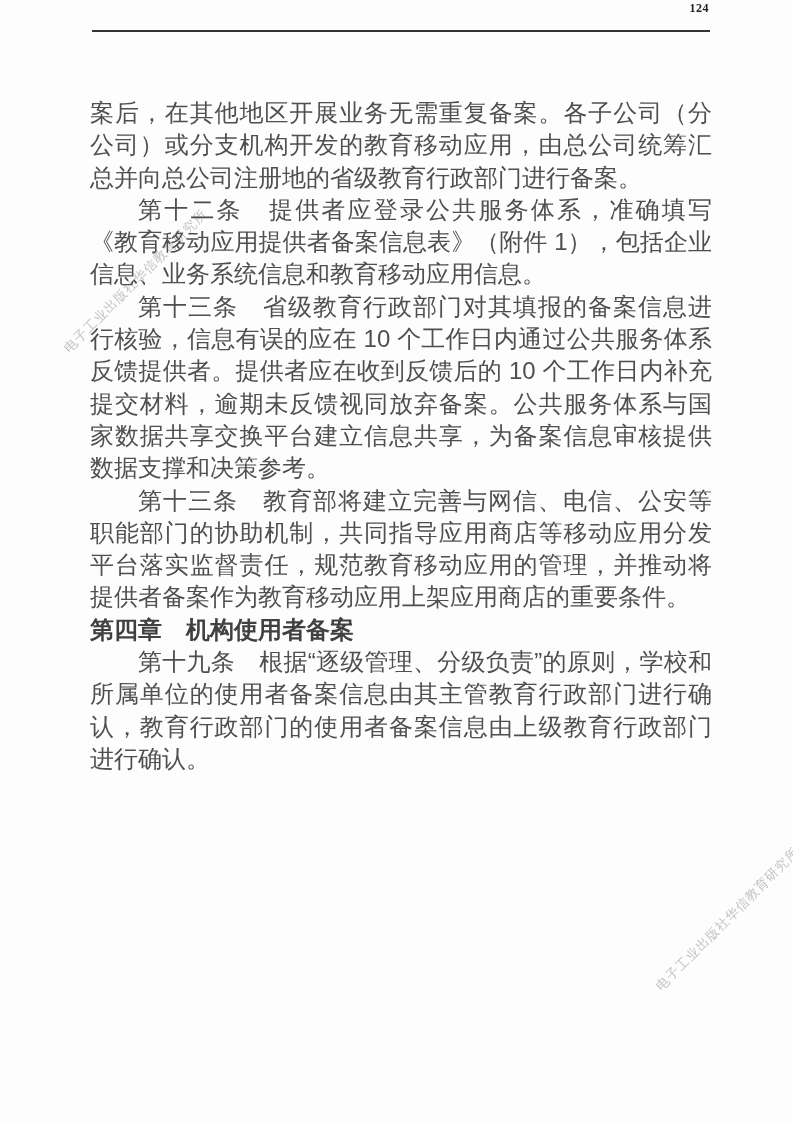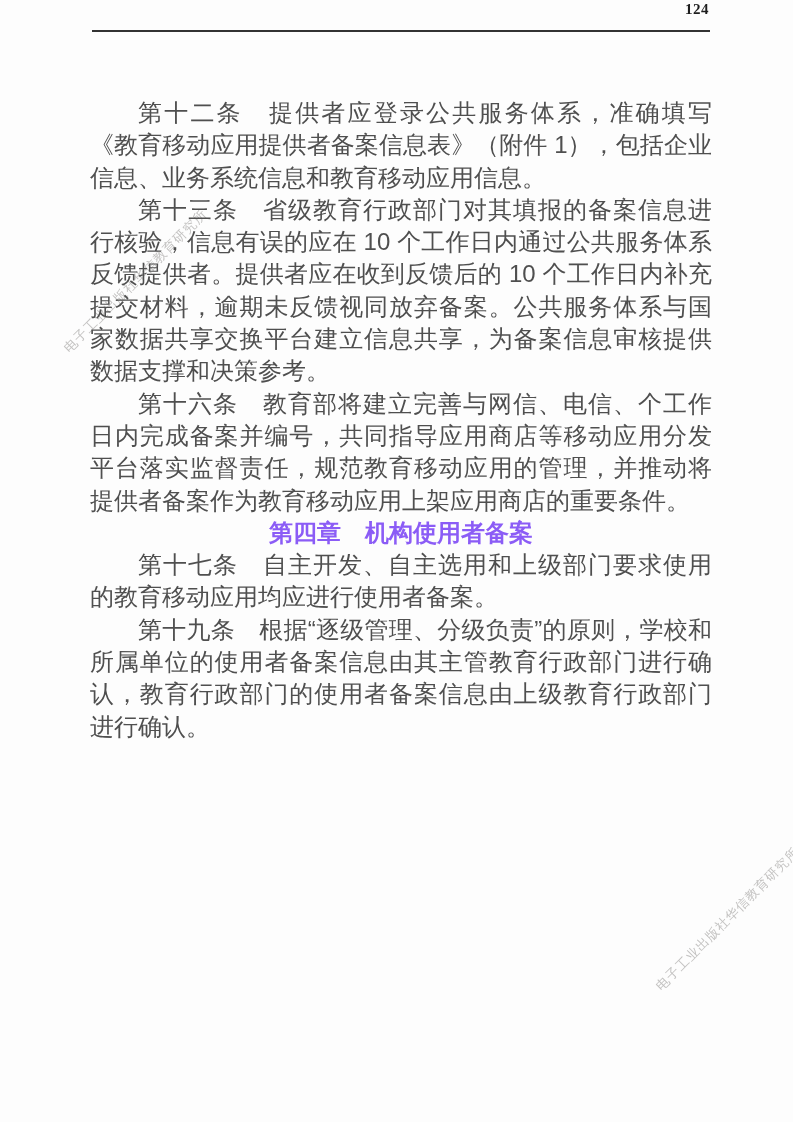--- a/index.html
+++ b/index.html
@@ -13,21 +13,21 @@
     width: 793px;
     height: 1122px;
     background: #fdfdfd;
     overflow: hidden;
   }
   .page-number {
     position: absolute;
     top: 1px;
     right: 84px;
     font-family: "Liberation Serif", serif;
-    font-size: 15px;
+    font-size: 12px;
     font-weight: 600;
     color: #1e1e1e;
     letter-spacing: 0.5px;
   }
   .header-rule {
     position: absolute;
     left: 92px;
     top: 30px;
     width: 618px;
     height: 2px;
@@ -45,24 +45,23 @@
     text-justify: inter-ideograph;
   }
   .doc-body p {
     margin: 0;
     padding: 0;
   }
   .doc-body p.indent {
     text-indent: 2em;
   }
   .doc-body p.heading {
-    text-align: center;
     text-indent: 0;
     font-weight: 700;
-    color: #8b5cf6;
+    color: #404040;
   }
   .watermark {
     position: absolute;
     color: #c3c2c1;
     font-size: 13px;
     letter-spacing: 1px;
     white-space: nowrap;
     transform: rotate(-45deg);
     transform-origin: 0 0;
     pointer-events: none;
@@ -78,21 +77,21 @@
 
   <div class="page-number">124</div>
 
   <div class="header-rule"></div>
 
   <div class="watermark wm-top-left">电子工业出版社华信教育研究所</div>
 
   <div class="watermark wm-bottom-right">电子工业出版社华信教育研究所</div>
 
   <div class="doc-body" id="doc-body">
+      <p class="">案后，在其他地区开展业务无需重复备案。各子公司（分公司）或分支机构开发的教育移动应用，由总公司统筹汇总并向总公司注册地的省级教育行政部门进行备案。</p>
       <p class="indent">第十二条　提供者应登录公共服务体系，准确填写《教育移动应用提供者备案信息表》（附件 1），包括企业信息、业务系统信息和教育移动应用信息。</p>
       <p class="indent">第十三条　省级教育行政部门对其填报的备案信息进行核验，信息有误的应在 10 个工作日内通过公共服务体系反馈提供者。提供者应在收到反馈后的 10 个工作日内补充提交材料，逾期未反馈视同放弃备案。公共服务体系与国家数据共享交换平台建立信息共享，为备案信息审核提供数据支撑和决策参考。</p>
-      <p class="indent">第十六条　教育部将建立完善与网信、电信、个工作日内完成备案并编号，共同指导应用商店等移动应用分发平台落实监督责任，规范教育移动应用的管理，并推动将提供者备案作为教育移动应用上架应用商店的重要条件。</p>
+      <p class="indent">第十三条　教育部将建立完善与网信、电信、公安等职能部门的协助机制，共同指导应用商店等移动应用分发平台落实监督责任，规范教育移动应用的管理，并推动将提供者备案作为教育移动应用上架应用商店的重要条件。</p>
       <p class="heading">第四章　机构使用者备案</p>
-      <p class="indent">第十七条　自主开发、自主选用和上级部门要求使用的教育移动应用均应进行使用者备案。</p>
       <p class="indent">第十九条　根据“逐级管理、分级负责”的原则，学校和所属单位的使用者备案信息由其主管教育行政部门进行确认，教育行政部门的使用者备案信息由上级教育行政部门进行确认。</p>
     </div>
 
 </div>
 
 </body></html>

